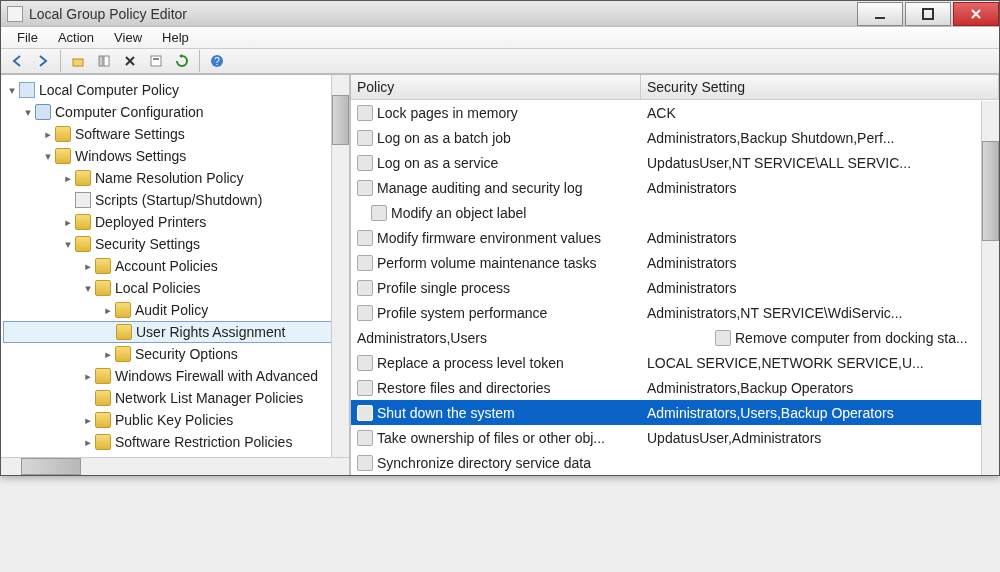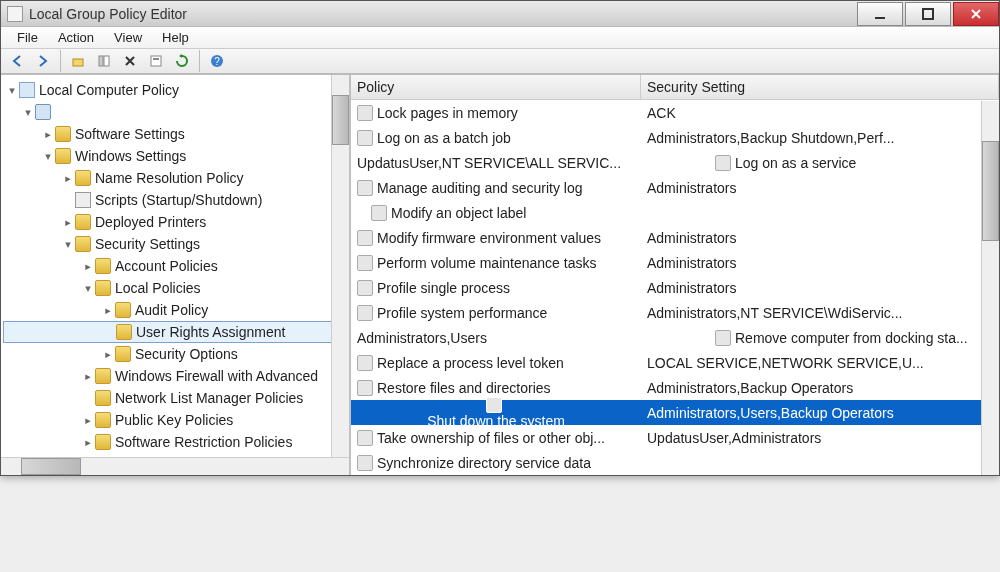--- a/index.html
+++ b/index.html
@@ -232,20 +232,21 @@
     <div class="tree-pane">
       <div class="tree" id="tree-container">
         <div class="tree-row" style="padding-left:2px;">
           <span class="toggle">▾</span>
           <span class="ticon policy"></span>
           <span>Local Computer Policy</span>
         </div>
       <div class="tree-row" style="padding-left: 18px;">
             <span class="toggle">▾</span>
             <span class="ticon computer"></span>
+            <span>Computer Configuration</span>
           </div>
           <div class="tree-row" style="padding-left: 38px;">
             <span class="toggle">▸</span>
             <span class="ticon folder"></span>
             <span>Software Settings</span>
           </div>
           <div class="tree-row" style="padding-left: 38px;">
             <span class="toggle">▾</span>
             <span class="ticon folder"></span>
             <span>Windows Settings</span>
@@ -338,25 +339,25 @@
             <div class="cell col-setting" style="flex: 1 1 0%;">ACK</div>
           </div>
           <div class="list-row">
             <div class="cell col-policy" style="display: flex; align-items: center; width: 290px;">
               <span class="ricon"></span>
               <span style="overflow: hidden; text-overflow: ellipsis;">Log on as a batch job</span>
             </div>
             <div class="cell col-setting" style="flex: 1 1 0%;">Administrators,Backup Shutdown,Perf...</div>
           </div>
           <div class="list-row">
+            <div class="cell col-policy" style="display: flex; align-items: center; width: 290px;">
+              <span class="ricon"></span>
+              <span style="overflow: hidden; text-overflow: ellipsis;">Log on as a service</span>
+            </div>
             <div class="cell col-setting" style="flex: 1 1 0%;">UpdatusUser,NT SERVICE\ALL SERVIC...</div>
-            <div class="cell col-policy" style="display: flex; align-items: center; width: 290px;">
-              <span class="ricon"></span>
-              <span style="overflow: hidden; text-overflow: ellipsis;">Log on as a service</span>
-            </div>
           </div>
           <div class="list-row">
             <div class="cell col-policy" style="display: flex; align-items: center; width: 290px;">
               <span class="ricon"></span>
               <span style="overflow: hidden; text-overflow: ellipsis;">Manage auditing and security log</span>
             </div>
             <div class="cell col-setting" style="flex: 1 1 0%;">Administrators</div>
           </div>
           <div class="list-row">
             <div class="cell col-policy" style="display: flex; align-items: center; width: 290px; padding-left: 20px;">
@@ -408,21 +409,21 @@
             <div class="cell col-setting" style="flex: 1 1 0%;">LOCAL SERVICE,NETWORK SERVICE,U...</div>
           </div>
           <div class="list-row">
             <div class="cell col-policy" style="display: flex; align-items: center; width: 290px;">
               <span class="ricon"></span>
               <span style="overflow: hidden; text-overflow: ellipsis;">Restore files and directories</span>
             </div>
             <div class="cell col-setting" style="flex: 1 1 0%;">Administrators,Backup Operators</div>
           </div>
           <div class="list-row selected">
-            <div class="cell col-policy" style="display: flex; align-items: center; width: 290px; flex-direction: column;">
+            <div class="cell col-policy" style="display: flex; align-items: center; width: 290px;">
               <span class="ricon"></span>
               <span style="overflow: hidden; text-overflow: ellipsis;">Shut down the system</span>
             </div>
             <div class="cell col-setting" style="flex: 1 1 0%;">Administrators,Users,Backup Operators</div>
           </div>
           <div class="list-row">
             <div class="cell col-policy" style="display: flex; align-items: center; width: 290px;">
               <span class="ricon"></span>
               <span style="overflow: hidden; text-overflow: ellipsis;">Take ownership of files or other obj...</span>
             </div>

